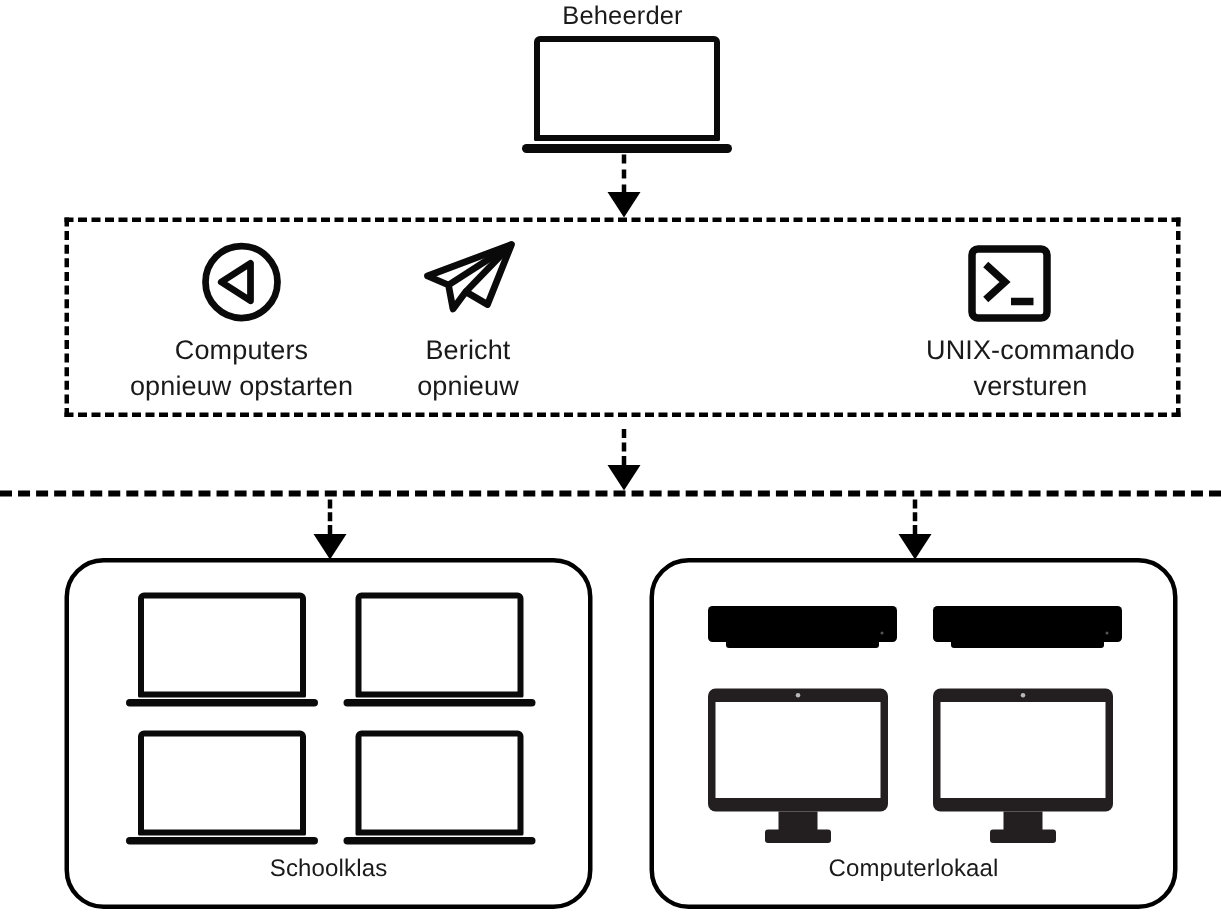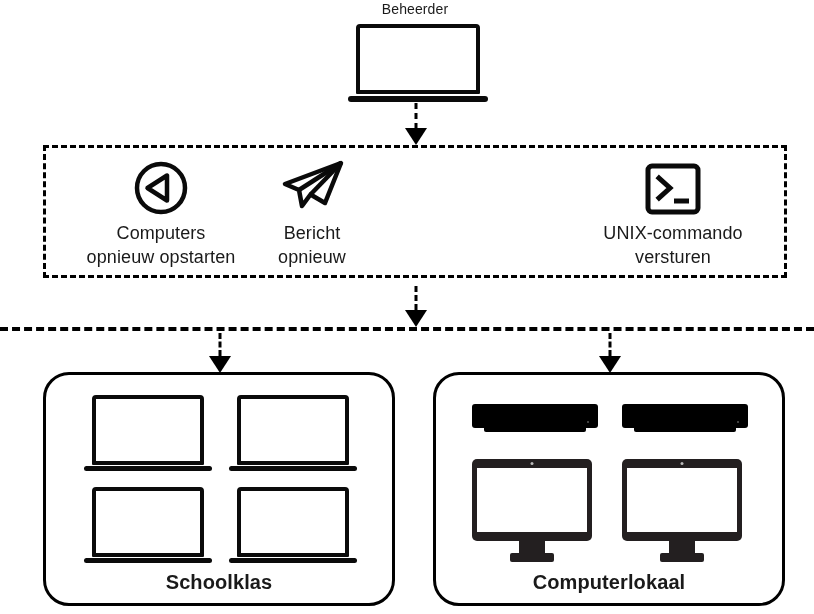--- a/index.html
+++ b/index.html
@@ -21,23 +21,23 @@
   .abs { position: absolute; }
 
   
   .label {
     text-align: center;
     line-height: 1.32;
     color: #1a1a1a;
     white-space: pre-line;
     letter-spacing: 0.1px;
   }
-  .label-admin { font-size: 14px; }
+  .label-admin { font-size: 17px; }
   .label-action { font-size: 18px; }
-  .label-group { font-size: 20px; font-weight: bold; }
+  .label-group { font-size: 16px; }
 
   
   .dashed-box {
     border: 3px dashed #000000;
     box-sizing: border-box;
     background: transparent;
   }
   .divider-dashed {
     border-top: 4px dashed #000000;
     height: 0;
@@ -208,21 +208,21 @@
 
 
   <div class="abs" style="left:578px; top:160px; width:190px; height:110px;">
     <div class="abs" style="left:50%; top:2px; transform:translateX(-50%);">
       <svg class="icon-svg" width="58" height="54" viewBox="0 0 58 54">
         <rect x="4" y="4" width="50" height="46" rx="4" ry="4" fill="none" stroke="#0a0a0a" stroke-width="5"></rect>
         <path d="M15 16 L26 26 L15 36" fill="none" stroke="#0a0a0a" stroke-width="5" stroke-linecap="square" stroke-linejoin="miter"></path>
         <path d="M30 39 L45 39" fill="none" stroke="#0a0a0a" stroke-width="5" stroke-linecap="butt"></path>
       </svg>
     </div>
-    <div class="abs label label-action" style="left:0; top:62px; width:190px;">UNIX-commando
+    <div class="abs label label-action" style="left:14px; top:62px; width:190px;">UNIX-commando
 versturen</div>
   </div>
 
   <div class="abs arrow" style="left:404px; top:286px; width:24px; height:41px;">
     <div class="shaft" style="height:24px;"></div>
     <div class="head"></div>
   </div>
 
   <div class="abs divider-dashed" style="left:0px; top:327px; width:814px;"></div>
 

